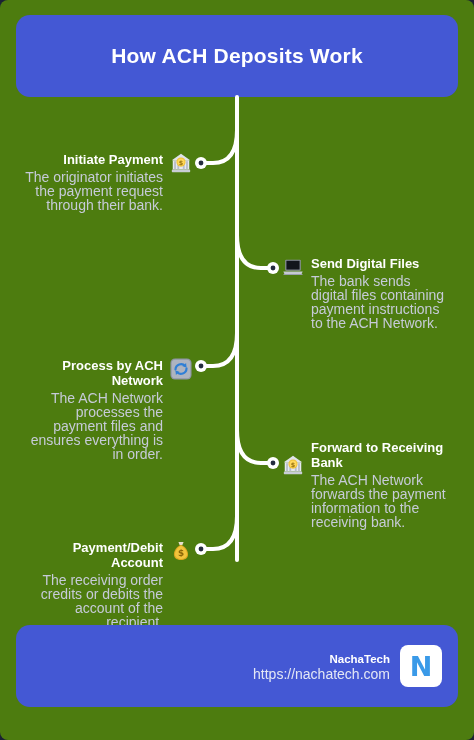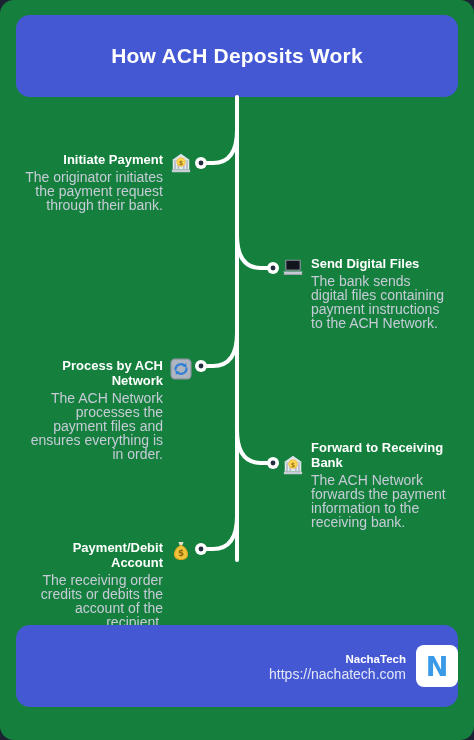--- a/index.html
+++ b/index.html
@@ -11,22 +11,22 @@
     width: 474px;
     height: 740px;
     overflow: hidden;
     font-family: "Liberation Sans", sans-serif;
   }
 
   #infographic {
     position: relative;
     width: 474px;
     height: 740px;
-    background: #15803d;
-    border-radius: 14px;
+    background: #4d7c0f;
+    border-radius: 8px;
     overflow: hidden;
   }
 
   
   #header-bar {
     position: absolute;
     left: 16px;
     top: 15px;
     width: 442px;
     height: 82px;
@@ -104,20 +104,21 @@
     left: 16px;
     top: 625px;
     width: 442px;
     height: 82px;
     background: #4458d4;
     border-radius: 14px;
     box-sizing: border-box;
     display: flex;
     align-items: center;
     justify-content: flex-end;
+    padding-right: 16px;
   }
   #footer-text {
     display: flex;
     flex-direction: column;
     align-items: flex-end;
     margin-right: 10px;
   }
   #footer-brand {
     color: #ffffff;
     font-size: 11.5px;

